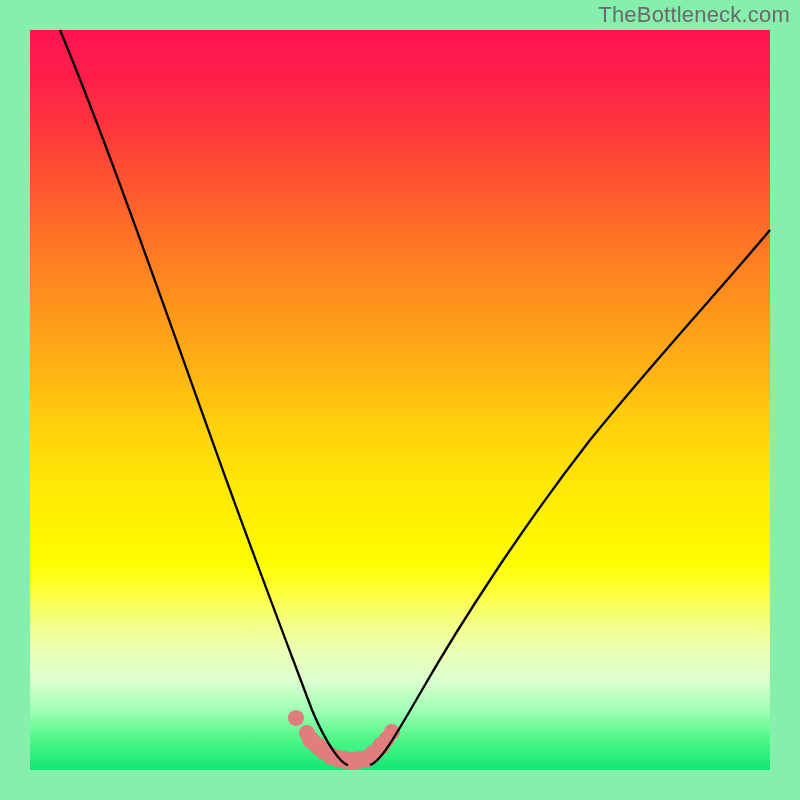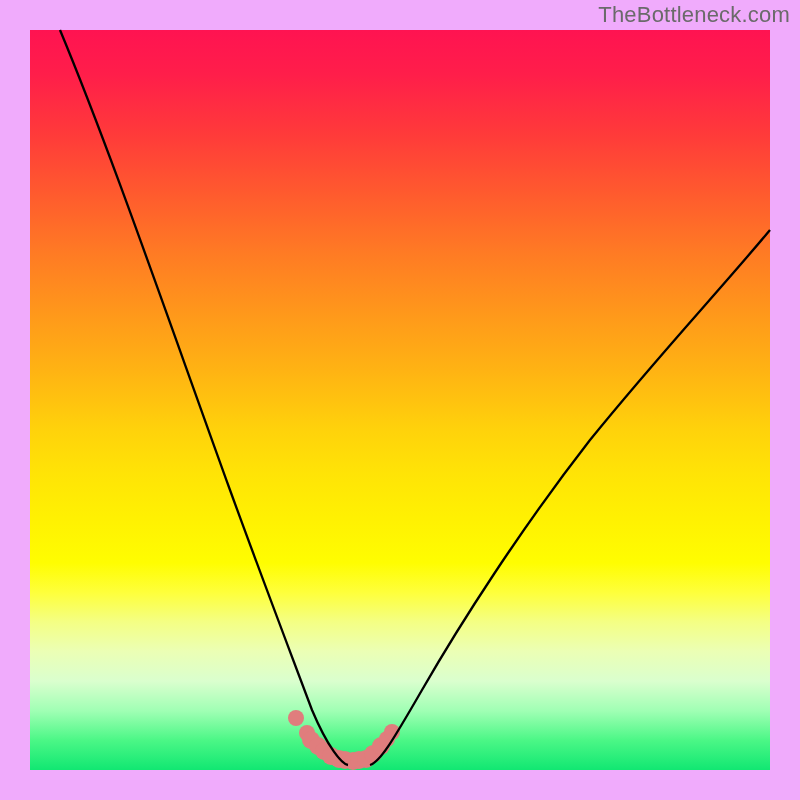--- a/index.html
+++ b/index.html
@@ -8,21 +8,21 @@
     width: 800px;
     height: 800px;
     overflow: hidden;
     background: #000;
     font-family: Arial, Helvetica, sans-serif;
   }
   .frame {
     position: relative;
     width: 800px;
     height: 800px;
-    background: #f0abfc;
+    background: #86efac;
   }
   .watermark {
     position: absolute;
     top: 2px;
     right: 10px;
     color: #6a6a6a;
     font-size: 22px;
     letter-spacing: 0.2px;
     font-weight: 400;
     z-index: 5;

